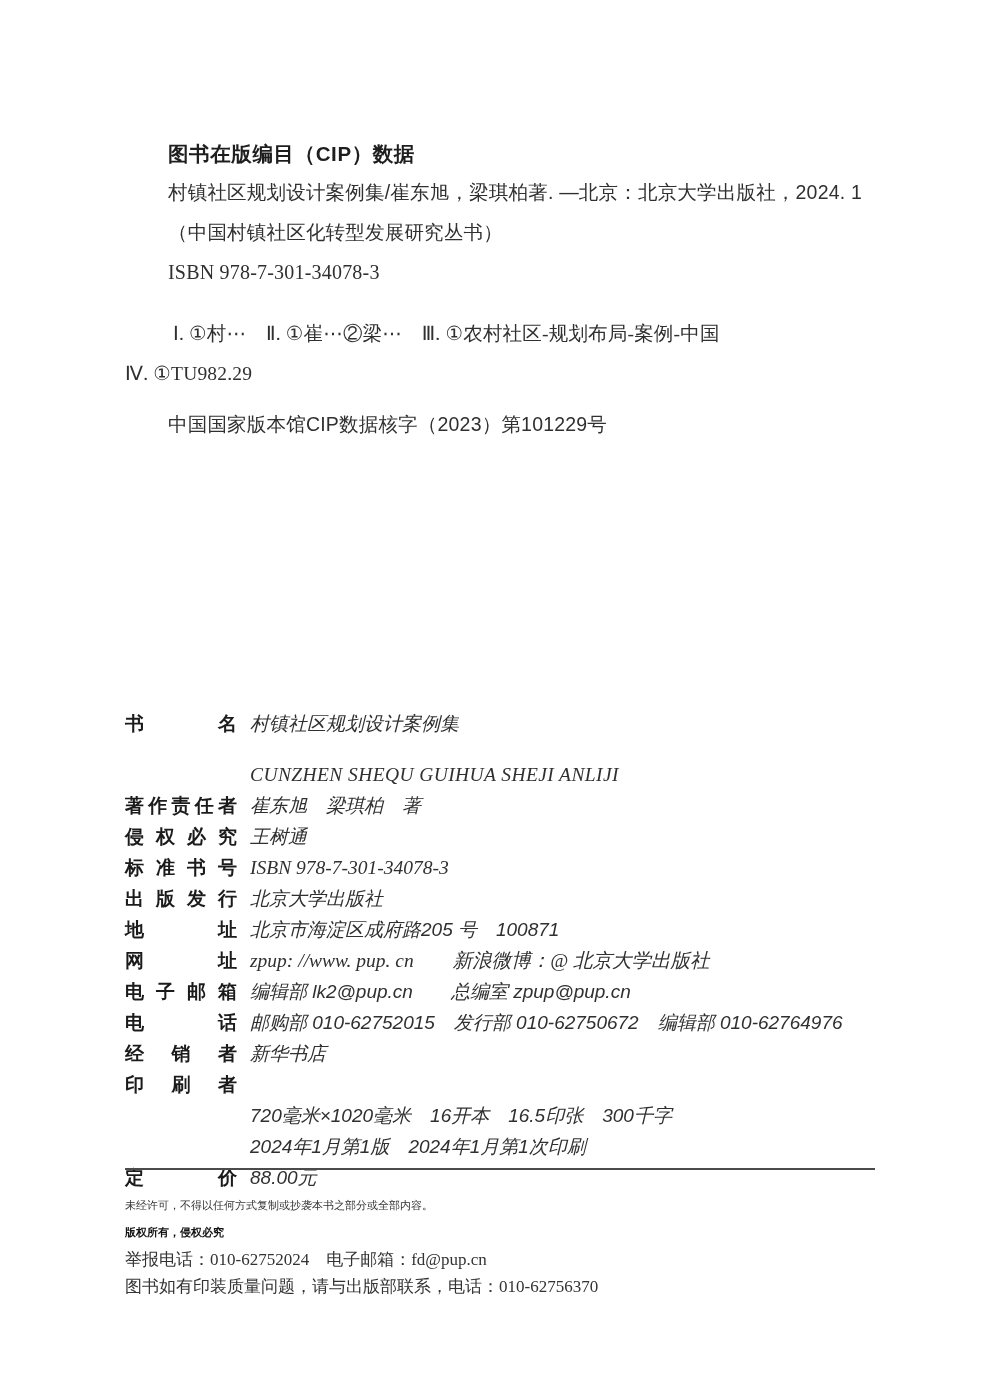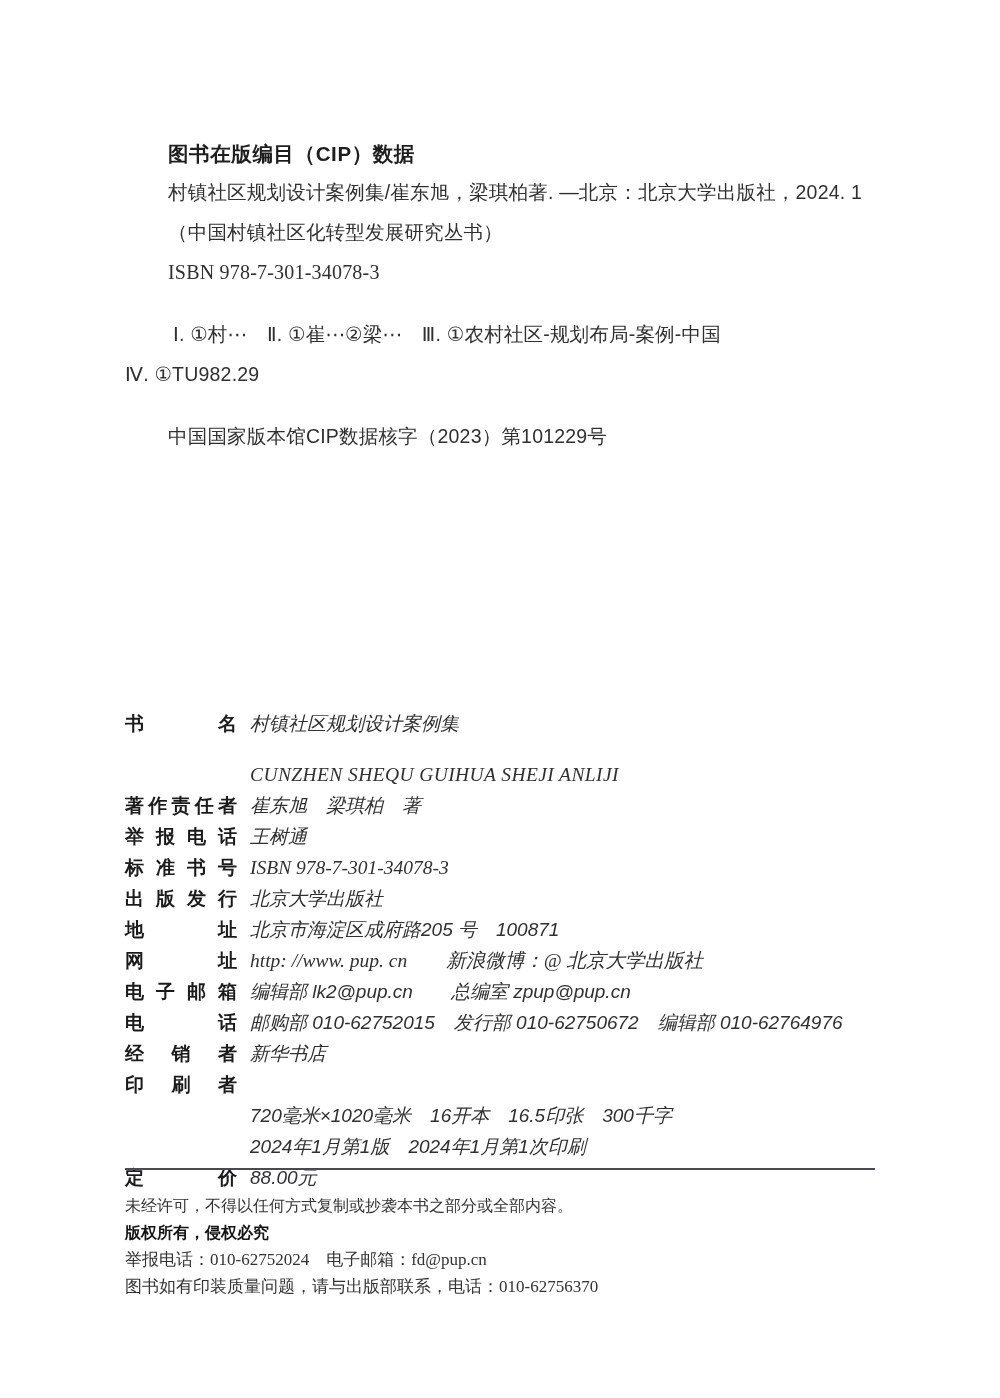--- a/index.html
+++ b/index.html
@@ -54,30 +54,31 @@
   .cip-line.indent {
     margin-left: 43px;
   }
   .cip-line.serif {
     font-family: "Liberation Serif", "DejaVu Serif", serif;
     font-size: 20px;
   }
 
   .cip-class {
     margin-top: 30px;
+    font-family: Liberation Serif, serif;
   }
   .cip-class .row1 {
     margin-left: 48px;
   }
   .cip-class .row2 {
     margin-left: 0px;
   }
 
   .cip-reg {
-    margin-top: 30px;
+    margin-top: 18px;
     margin-left: 43px;
   }
 
   
   .colophon {
     position: absolute;
     left: 125px;
     top: 708px;
     width: 760px;
   }
@@ -145,21 +146,21 @@
   }
 
   
   .footer {
     position: absolute;
     left: 125px;
     top: 1192px;
     width: 760px;
   }
   .fline {
-    font-size: 16px;
+    font-size: 11px;
     line-height: 27px;
     color: #333333;
     white-space: pre;
   }
   .fline.bold {
     font-weight: bold;
     color: #141414;
   }
   .fline.serif {
     font-family: "Liberation Serif", "DejaVu Serif", serif;
@@ -200,42 +201,42 @@
       <div class="clabel"><span></span></div>
       <div class="cvalue pinyin">CUNZHEN SHEQU GUIHUA SHEJI ANLIJI</div>
     </div>
 
     <div class="crow">
       <div class="clabel"><span>著作责任者</span></div>
       <div class="cvalue">崔东旭　梁琪柏　著</div>
     </div>
 
     <div class="crow">
-      <div class="clabel"><span>举报电话</span></div>
+      <div class="clabel"><span>侵权必究</span></div>
       <div class="cvalue">王树通</div>
     </div>
 
     <div class="crow">
       <div class="clabel"><span>标准书号</span></div>
       <div class="cvalue serif">ISBN 978-7-301-34078-3</div>
     </div>
 
     <div class="crow">
       <div class="clabel"><span>出版发行</span></div>
       <div class="cvalue">北京大学出版社</div>
     </div>
 
     <div class="crow">
       <div class="clabel"><span>地址</span></div>
       <div class="cvalue">北京市海淀区成府路205 号　100871</div>
     </div>
 
     <div class="crow">
       <div class="clabel"><span>网址</span></div>
-      <div class="cvalue serif">http: //www. pup. cn　　新浪微博：@ 北京大学出版社</div>
+      <div class="cvalue serif">zpup: //www. pup. cn　　新浪微博：@ 北京大学出版社</div>
     </div>
 
     <div class="crow">
       <div class="clabel"><span>电子邮箱</span></div>
       <div class="cvalue">编辑部 lk2@pup.cn　　总编室 zpup@pup.cn</div>
     </div>
 
     <div class="crow">
       <div class="clabel"><span>电话</span></div>
       <div class="cvalue">邮购部 010-62752015　发行部 010-62750672　编辑部 010-62764976</div>

